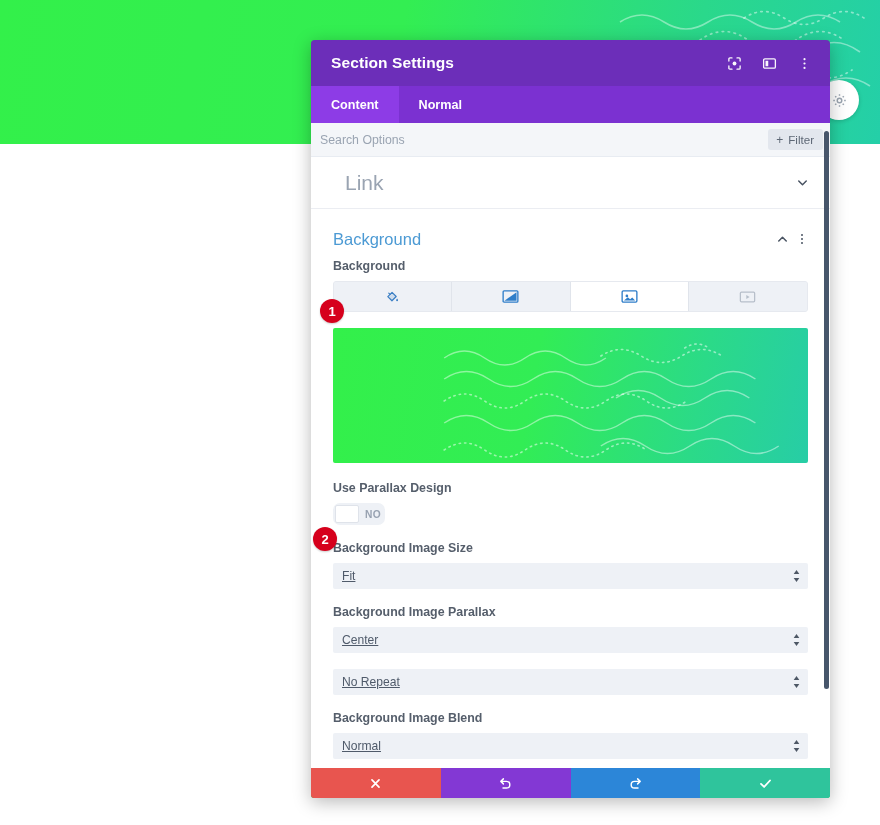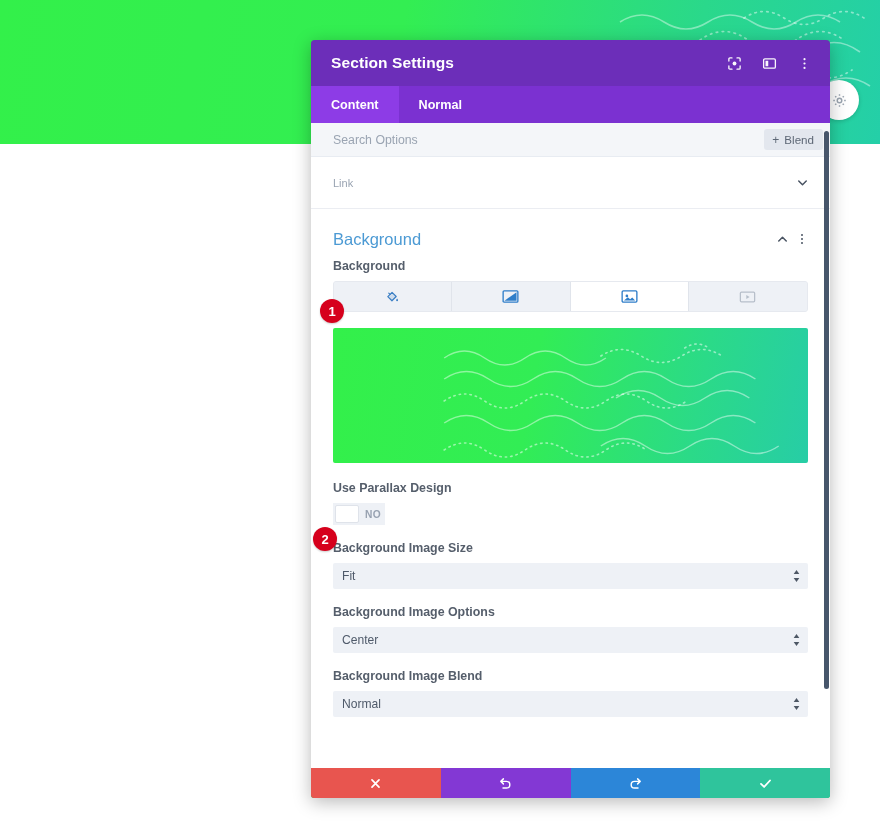--- a/index.html
+++ b/index.html
@@ -97,21 +97,21 @@
     white-space: nowrap;
   }
   .modal-tab.active { background: #8d3ce6; }
 
   .search-row {
     height: 34px;
     background: #f4f6f9;
     border-bottom: 1px solid #e8ecf2;
     display: flex;
     align-items: center;
-    padding: 0 7px 0 22px;
+    padding: 0 7px 0 9px;
     flex: 0 0 auto;
   }
   .search-input {
     flex: 1 1 auto;
     border: none;
     outline: none;
     background: transparent;
     font-family: "Liberation Sans", sans-serif;
     font-size: 12.3px;
     color: #4f5a6a;
@@ -145,22 +145,23 @@
   .collapsed-row {
     height: 52px;
     display: flex;
     align-items: center;
     padding: 0 20px 0 22px;
     border-bottom: 1px solid #ebedf2;
     cursor: pointer;
   }
   .collapsed-row .label {
     flex: 1 1 auto;
-    font-size: 11px;
+    font-size: 21px;
     color: #9aa4b2;
+    margin-left: 12px;
   }
 
   .section-head {
     display: flex;
     align-items: center;
     padding: 20px 18px 10px 22px;
   }
   .section-head .title {
     flex: 1 1 auto;
     font-size: 16.5px;
@@ -209,21 +210,21 @@
     background: linear-gradient(100deg, #33f04a 0%, #32ed55 42%, #2bda88 76%, #27cda6 100%);
     position: relative;
     overflow: hidden;
   }
 
   
   .toggle {
     display: flex;
     align-items: center;
     background: #eef1f6;
-    border-radius: 0;
+    border-radius: 7px;
     width: 52px; height: 22px;
     cursor: pointer;
     padding: 2px;
   }
   .toggle .knob {
     width: 24px; height: 18px;
     background: #ffffff;
     border: 1px solid #dfe3ea;
     border-radius: 2px;
   }
@@ -244,20 +245,21 @@
     border: none;
     border-radius: 2px;
     font-family: "Liberation Sans", sans-serif;
     font-size: 12.1px;
     color: #4f5a6a;
     padding: 0 22px 0 9px;
     appearance: none;
     -webkit-appearance: none;
     outline: none;
     cursor: pointer;
+    text-decoration: underline;
   }
   .sel-arrows {
     position: absolute;
     right: 8px; top: 50%;
     transform: translateY(-50%);
     pointer-events: none;
   }
 
   
   .badge {
@@ -366,21 +368,21 @@
 
     <div class="modal-tabs">
       <div class="modal-tab active">Content</div>
       <div class="modal-tab">Normal</div>
     </div>
 
     <div class="search-row">
       <input class="search-input" type="text" placeholder="Search Options" style="">
       <div class="filter-btn">
         <span class="filter-plus">+</span>
-        <span>Blend</span>
+        <span>Filter</span>
       </div>
     </div>
 
     <div class="modal-body">
       <div class="modal-scroll">
 
         <div class="collapsed-row">
           <span class="label">Link</span>
           <svg width="15" height="15" viewBox="0 0 24 24" fill="none" stroke="#4a5463" stroke-width="2.4" stroke-linecap="round" stroke-linejoin="round">
             <path d="M6 9.5l6 6 6-6"></path>
@@ -471,31 +473,38 @@
           <div class="sel-wrap">
             <select class="sel"><option value="Cover">Cover</option><option value="Fit" selected="">Fit</option><option value="Actual Size">Actual Size</option></select>
             <svg class="sel-arrows" width="7" height="13" viewBox="0 0 7 13" fill="#4d5765">
               <path d="M3.5 0.6 6.3 4.6H0.7z"></path>
                 <path d="M3.5 12.4 0.7 8.4h5.6z"></path>
             </svg>
           </div>
         </div>
 
         <div class="field">
-          <span class="field-label">Background Image Options</span>
+          <span class="field-label">Background Image Parallax</span>
           <div class="sel-wrap">
             <select class="sel"><option value="Top Left">Top Left</option><option value="Top Center">Top Center</option><option value="Top Right">Top Right</option><option value="Center Left">Center Left</option><option value="Center" selected="">Center</option><option value="Center Right">Center Right</option><option value="Bottom Left">Bottom Left</option><option value="Bottom Center">Bottom Center</option><option value="Bottom Right">Bottom Right</option></select>
             <svg class="sel-arrows" width="7" height="13" viewBox="0 0 7 13" fill="#4d5765">
               <path d="M3.5 0.6 6.3 4.6H0.7z"></path>
                 <path d="M3.5 12.4 0.7 8.4h5.6z"></path>
             </svg>
           </div>
         </div>
 
         <div class="field">
+          <div class="sel-wrap">
+            <select class="sel"><option value="No Repeat">No Repeat</option><option value="Repeat">Repeat</option><option value="Repeat X (horizontal)">Repeat X (horizontal)</option><option value="Repeat Y (vertical)">Repeat Y (vertical)</option><option value="Space">Space</option><option value="Round">Round</option></select>
+            <svg class="sel-arrows" width="7" height="13" viewBox="0 0 7 13" fill="#4d5765">
+              <path d="M3.5 0.6 6.3 4.6H0.7z"></path>
+                <path d="M3.5 12.4 0.7 8.4h5.6z"></path>
+            </svg>
+          </div>
         </div>
 
         <div class="field">
           <span class="field-label">Background Image Blend</span>
           <div class="sel-wrap">
             <select class="sel"><option value="Normal">Normal</option><option value="Multiply">Multiply</option><option value="Screen">Screen</option><option value="Overlay">Overlay</option><option value="Darken">Darken</option><option value="Lighten">Lighten</option><option value="Difference">Difference</option><option value="Exclusion">Exclusion</option><option value="Hue">Hue</option><option value="Saturation">Saturation</option><option value="Color">Color</option><option value="Luminosity">Luminosity</option></select>
             <svg class="sel-arrows" width="7" height="13" viewBox="0 0 7 13" fill="#4d5765">
               <path d="M3.5 0.6 6.3 4.6H0.7z"></path>
                 <path d="M3.5 12.4 0.7 8.4h5.6z"></path>
             </svg>

